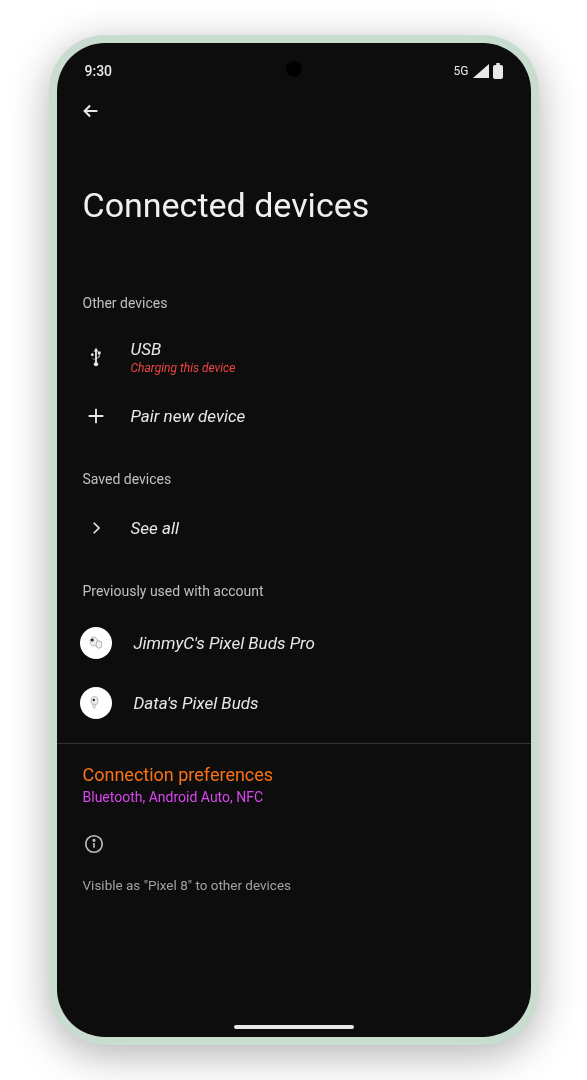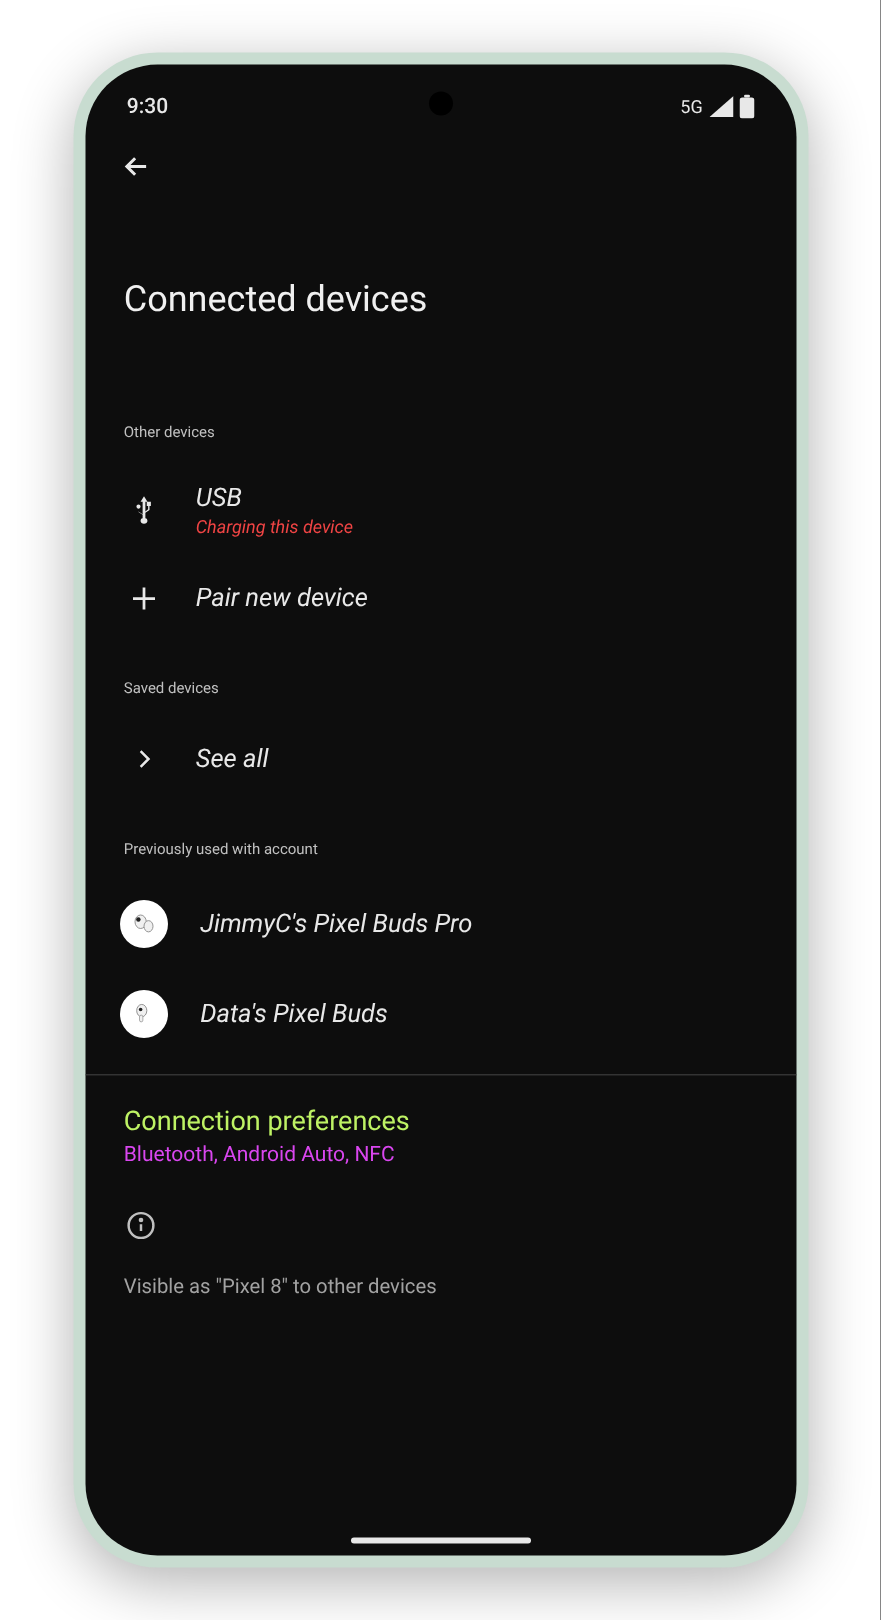--- a/index.html
+++ b/index.html
@@ -48,27 +48,27 @@
       align-items: center;
       padding: 20px 28px 8px 28px;
       font-size: 14px;
       font-weight: 500;
     }
     .status-right { display: flex; align-items: center; gap: 4px; }
     .status-icons svg { display: block; }
     .back-bar { padding: 10px 20px; }
     .back-btn { width: 28px; height: 28px; display: flex; align-items: center; justify-content: center; cursor: pointer; }
     .page-title {
-      font-size: 24px;
+      font-size: 34px;
       font-weight: 400;
       padding: 50px 26px 60px 26px;
       color: #f0f0f0;
     }
     .section-header {
-      font-size: 10px;
+      font-size: 14px;
       color: #c0c0c0;
       padding: 10px 26px 14px 26px;
       font-weight: 400;
     }
     .list-item {
       display: flex;
       align-items: center;
       padding: 14px 26px;
       gap: 22px;
       cursor: pointer;
@@ -91,21 +91,21 @@
       align-items: center;
       justify-content: center;
       flex-shrink: 0;
       margin-left: -3px;
     }
     .list-text { display: flex; flex-direction: column; gap: 2px; }
     .list-title { font-size: 17px; color: #e8e8e8; font-weight: 400; }
     .list-sub { font-size: 12px; color: #ef4444; }
     .divider { height: 1px; background: #333; margin: 10px 0 0 0; }
     .pref-block { padding: 20px 26px 6px 26px; cursor: pointer; }
-    .pref-title { font-size: 18px; color: #bef264; margin-bottom: 4px; }
+    .pref-title { font-size: 18px; color: #f97316; margin-bottom: 4px; }
     .pref-sub { font-size: 14px; color: #d946ef; }
     .info-row { padding: 22px 26px 6px 26px; }
     .visibility { font-size: 13.5px; color: #a2a2a2; padding: 12px 26px 0 26px; }
     .nav-bar {
       position: absolute;
       bottom: 8px;
       left: 50%;
       transform: translateX(-50%);
       width: 120px;
       height: 4px;

